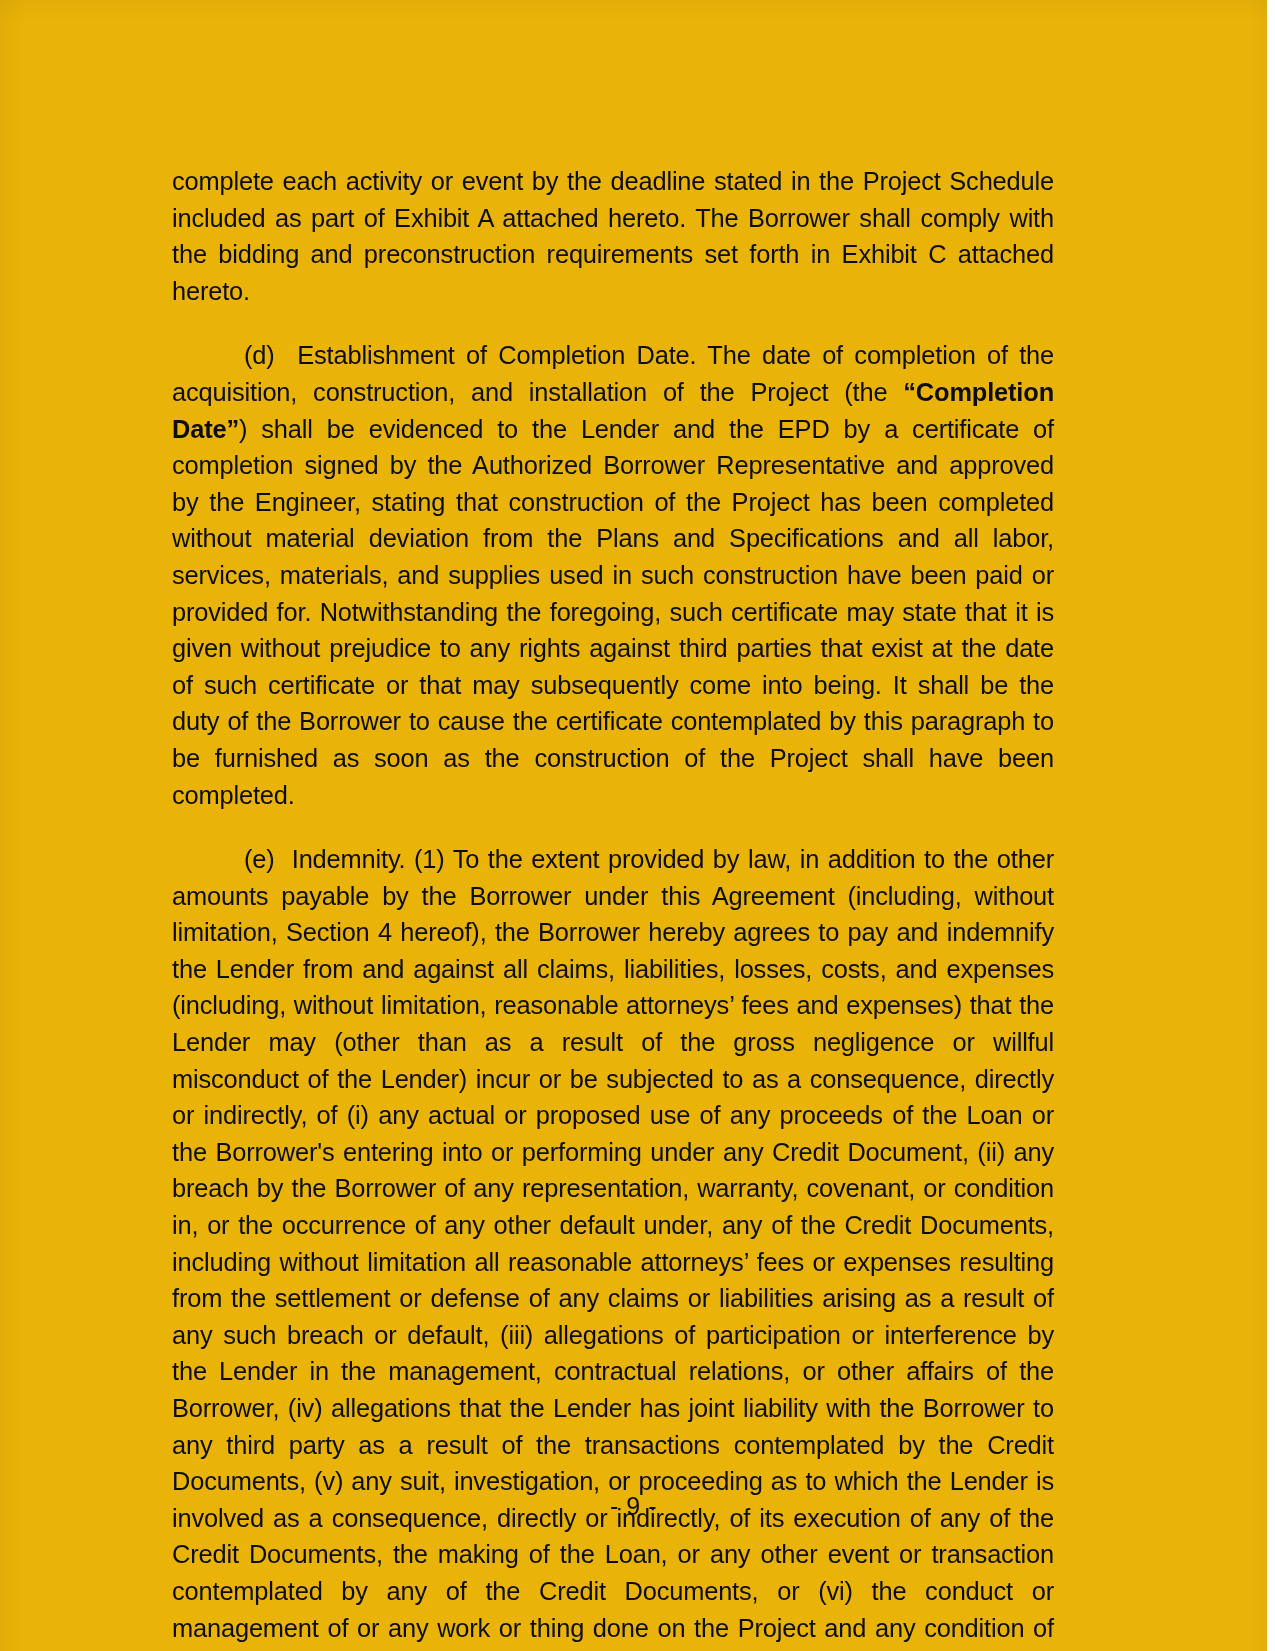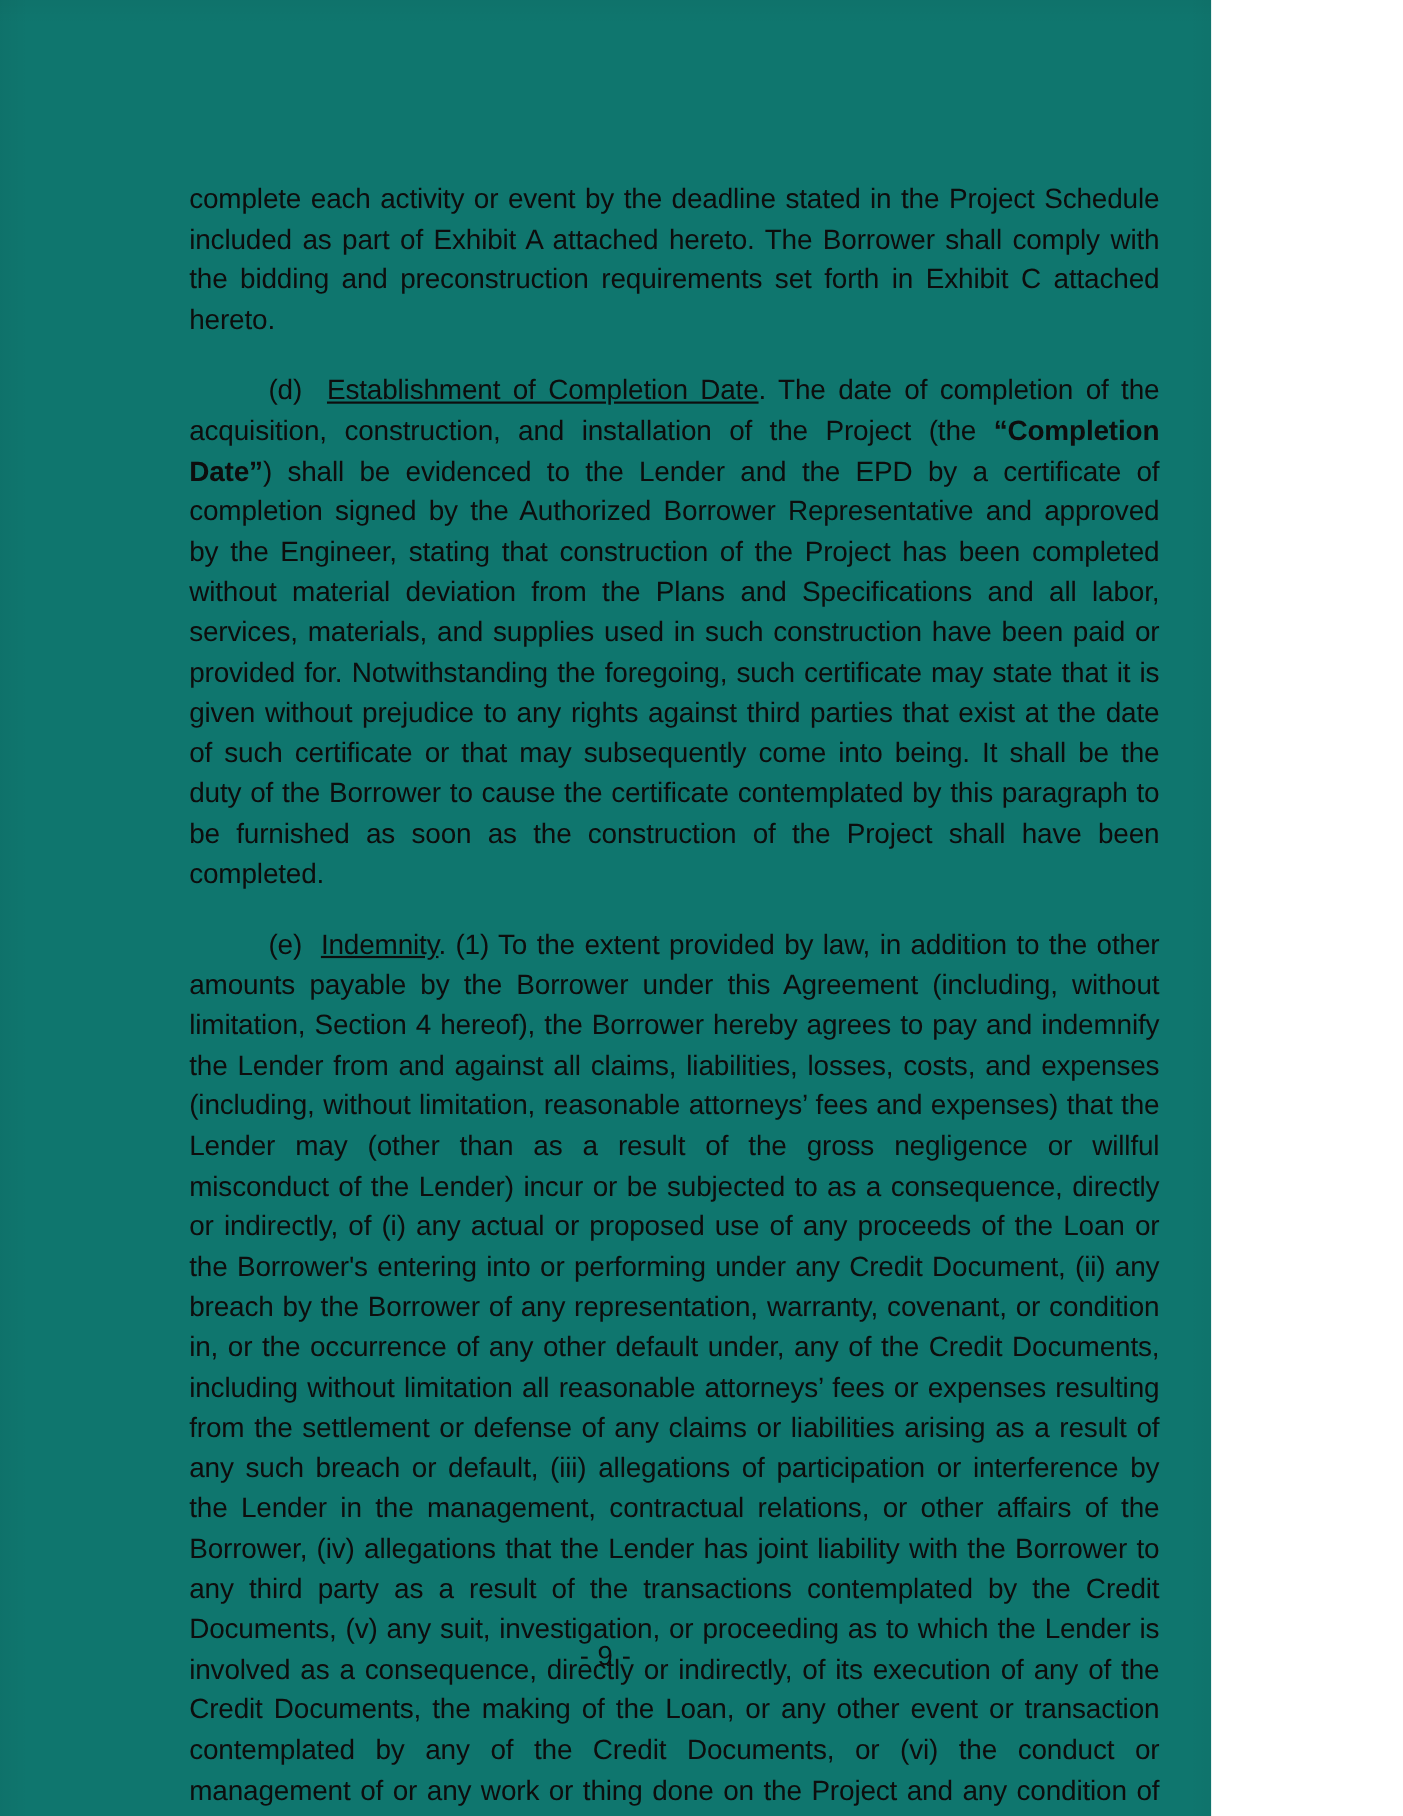--- a/index.html
+++ b/index.html
@@ -5,23 +5,23 @@
   html, body {
     margin: 0;
     padding: 0;
     background: #ffffff;
   }
   body {
     font-family: "Liberation Sans", sans-serif;
   }
   .page {
     position: relative;
-    width: 1101px;
+    width: 1267px;
     height: 1651px;
-    background: #0f766e;
+    background: #eab308;
     overflow: hidden;
     box-sizing: border-box;
   }
   
   .scan-tint {
     position: absolute;
     inset: 0;
     pointer-events: none;
     background:
       linear-gradient(to right, rgba(0,0,0,0.035) 0px, rgba(0,0,0,0.0) 26px),
@@ -42,21 +42,21 @@
     text-justify: inter-word;
     color: #0d0d0d;
     letter-spacing: -0.15px;
     word-spacing: 0.2px;
     -webkit-font-smoothing: none;
   }
   p.para + p.para {
     margin-top: 28px;
   }
   .indent-1 { text-indent: 72px; }
-  .u { text-decoration: underline; text-underline-offset: 2px; }
+  .u { text-underline-offset: 2px; }
   .b { font-weight: bold; }
   .footer {
     position: absolute;
     left: 0;
     right: 0;
     top: 1492px;
     text-align: center;
     font-size: 25px;
     color: #0d0d0d;
     font-family: "Liberation Sans", sans-serif;

